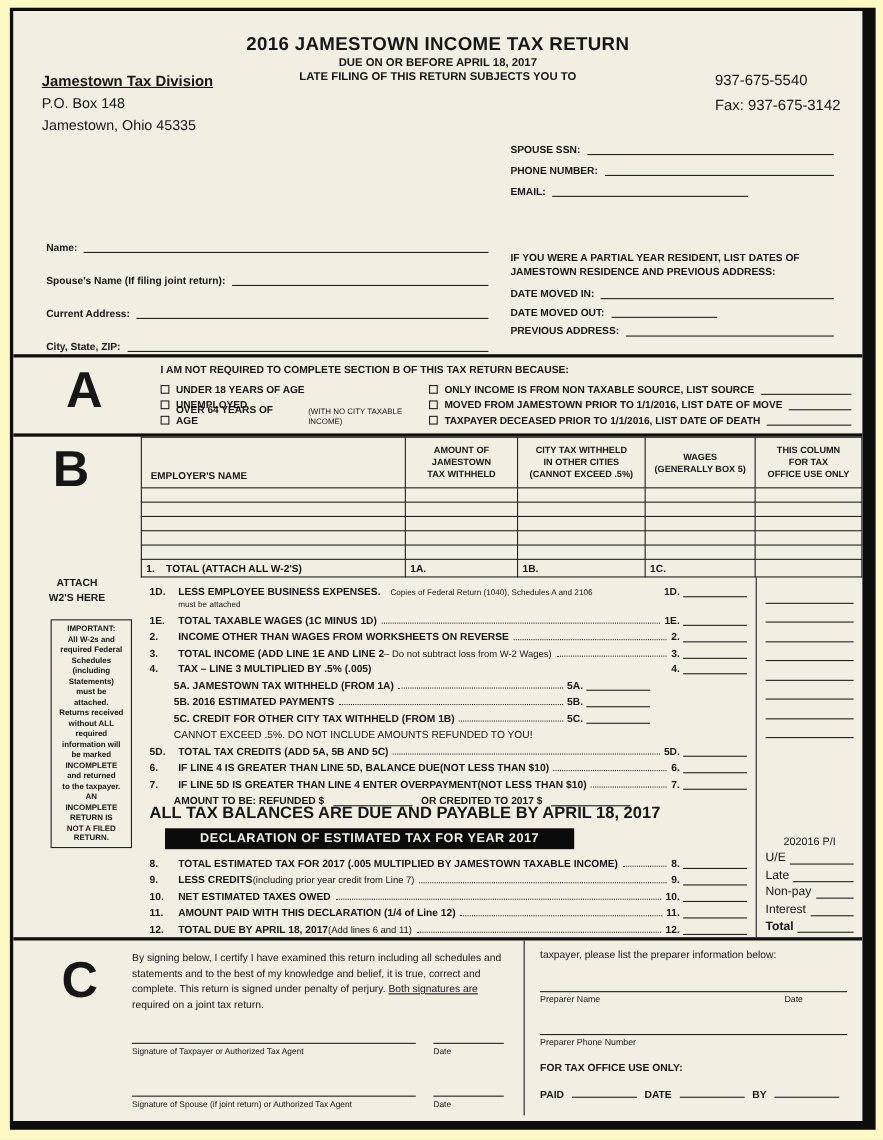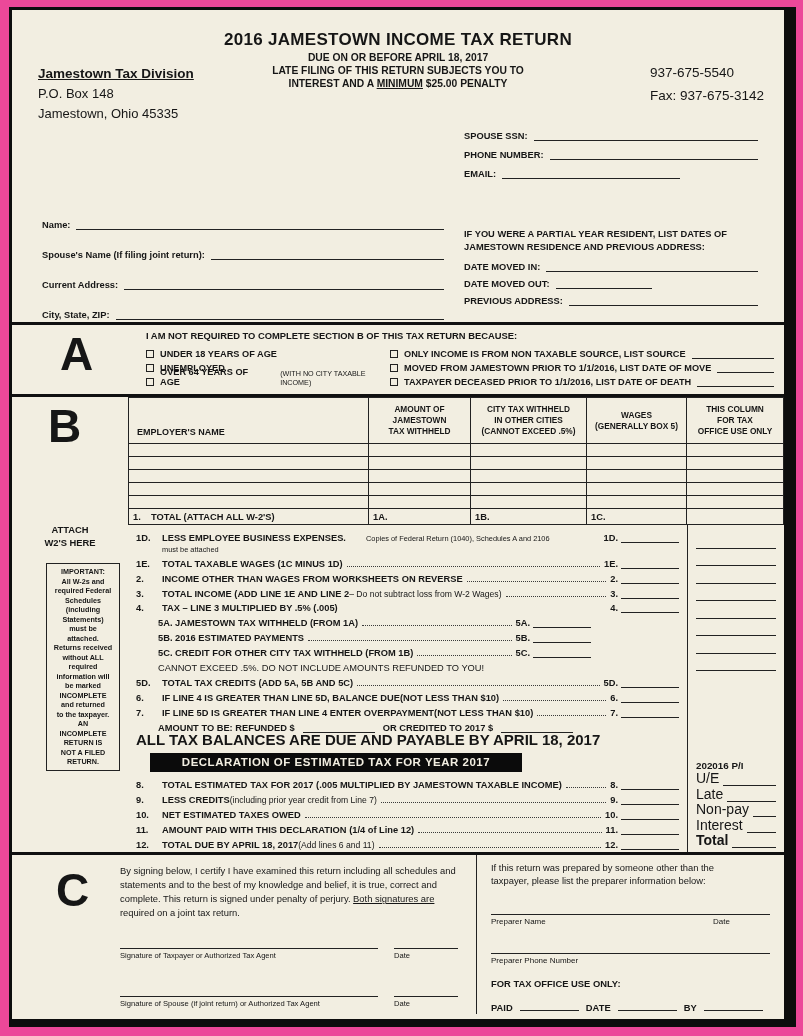--- a/index.html
+++ b/index.html
@@ -1,18 +1,18 @@
 <!DOCTYPE html>
 <html><head>
 <meta charset="utf-8">
 <style>
   * { margin:0; padding:0; box-sizing:border-box; }
   html,body { width:803px; height:1036px; }
   body { background:#ece7d7; font-family:"Liberation Sans", sans-serif; color:#161616; }
-  .page { position:relative; width:803px; height:1036px; background:#ec4899; }
+  .page { position:relative; width:803px; height:1036px; background:#fef9c3; }
   .frame { position:absolute; left:9px; top:7px; right:7px; bottom:9px;
            border:3px solid #0d0d0d; border-right-width:12px; border-bottom-width:8px;
            background:#f2eee1; overflow:hidden; }
   .b { font-weight:bold; } .u { text-decoration:underline; } .preline { white-space:pre-line; }
 
   
   .top-area { position:relative; height:312px; }
   .head-center { text-align:center; padding-top:20px; }
   .title { font-size:17px; font-weight:bold; letter-spacing:.3px; }
   .sub { font-size:10.3px; font-weight:bold; margin-top:2px; }
@@ -61,31 +61,31 @@
   .main-lines { padding:3px 8px 2px 8px; }
   .lrow { display:flex; align-items:flex-end; height:14.9px; font-size:9.3px; }
   .lrow .lnum { width:26px; font-weight:bold; flex-shrink:0; }
   .lrow .ind { width:22px; flex-shrink:0; }
   .dots { flex:1; border-bottom:1.6px dotted #3a3a3a; margin:0 4px 2px 4px; min-width:10px; }
   .sp { flex:1; }
   .lref { font-weight:bold; margin-right:3px; white-space:nowrap; }
   .amt { width:58px; border-bottom:1.4px solid #222; height:11px; flex-shrink:0; }
   .amt2 { width:72px; border-bottom:1.4px solid #222; height:11px; margin:0 8px; }
   .mid .sp2 { width:88px; flex-shrink:0; }
-  .note-sm { font-size:7.4px; font-weight:normal; margin-left:20px; }
+  .note-sm { font-size:7.4px; font-weight:normal; margin-left:9px; }
   .lightp { font-weight:normal; font-size:8.6px; }
   .warn { font-weight:normal; }
   .duenote { font-weight:bold; font-size:15px; height:15px; display:flex; align-items:flex-end; }
   .banner { margin:5px 0 4px 14px; width:372px; background:#0b0b0b; color:#f2eee1;
             font-weight:bold; font-size:11.5px; letter-spacing:.5px; text-align:center; padding:3px 0 4px; }
 
   .office-col { border-left:1.8px solid #222; display:flex; flex-direction:column; padding:6px 8px 4px; }
   .oline { height:17.5px; border-bottom:1.4px solid #222; }
-  .ocode { font-weight:bold; font-size:9.8px; text-align:left; margin-top:auto; }
-  .orow { display:flex; align-items:flex-end; height:15.4px; font-size:14px; }
+  .ocode { font-weight:normal; font-size:9.8px; text-align:center; margin-top:auto; }
+  .orow { display:flex; align-items:flex-end; height:15.4px; font-size:11px; }
   .orow .ofill { flex:1; border-bottom:1.4px solid #222; margin-left:4px; height:10px; }
   .orow.total .olabel { font-weight:bold; }
 
   
   .section-c { border-top:3.5px solid #101010; display:grid; grid-template-columns:108px 356px 1fr; min-height:162px; }
   .big-c { margin:12px 0 0 44px; }
   .c-left { padding:9px 18px 0 0; }
   .certify { font-size:9.4px; line-height:1.5; }
   .sigset { display:flex; gap:16px; margin-top:24px; }
   .sigset.first { margin-top:16px; }
@@ -105,21 +105,20 @@
 <body>
 
 <div class="page">
 <div class="frame">
 
   <div class="top-area">
     <div class="head-center">
       <div class="title">2016 JAMESTOWN INCOME TAX RETURN</div>
       <div class="sub">DUE ON OR BEFORE APRIL 18, 2017</div>
       <div class="sub">LATE FILING OF THIS RETURN SUBJECTS YOU TO</div>
-      <div class="sub"><span>INTEREST AND A </span><span class="u">MINIMUM</span><span> $25.00 PENALTY</span></div>
     </div>
     <div class="addr">
       <div class="nm">Jamestown Tax Division</div>
       <div>P.O. Box 148</div>
       <div>Jamestown, Ohio 45335</div>
     </div>
     <div class="phones">
       <div>937-675-5540</div>
       <div>Fax: 937-675-3142</div>
     </div>
@@ -529,21 +528,20 @@
           <div class="siglabel">Signature of Spouse (if joint return) or Authorized Tax Agent</div>
         </div>
         <div class="sigcol date">
           <div class="sigline"></div>
           <div class="siglabel">Date</div>
         </div>
       </div>
     </div>
     <div class="c-right">
       <div class="pintro">
-        <div>If this return was prepared by someone other than the</div>
         <div>taxpayer, please list the preparer information below:</div>
       </div>
       <div class="prow">
         <div class="sigline"></div>
         <div class="plabels">
           <span>Preparer Name</span>
           <span class="pdate">Date</span>
         </div>
       </div>
       <div class="prow">

